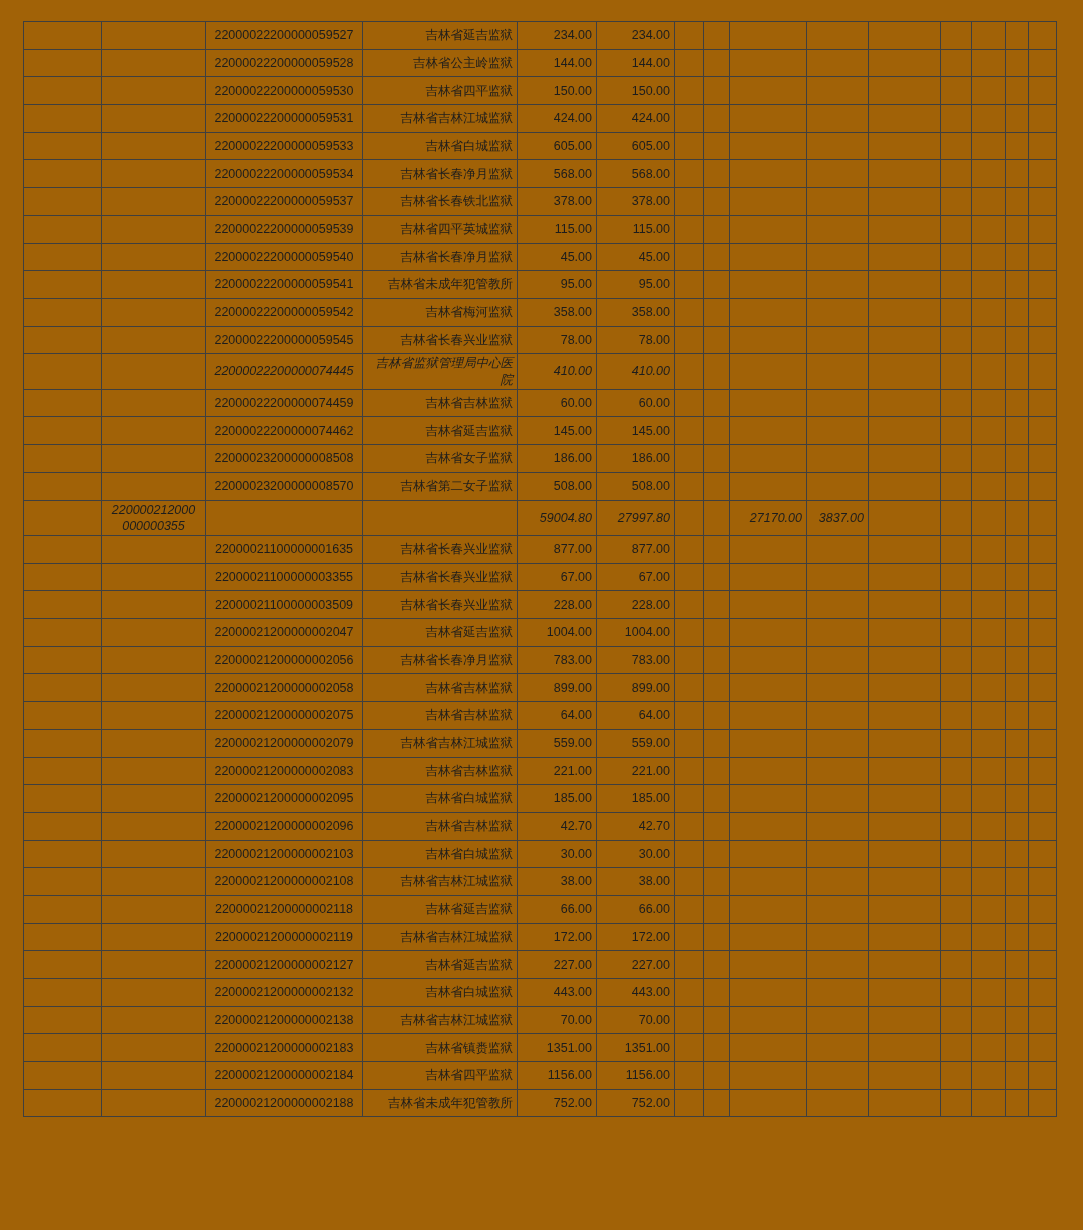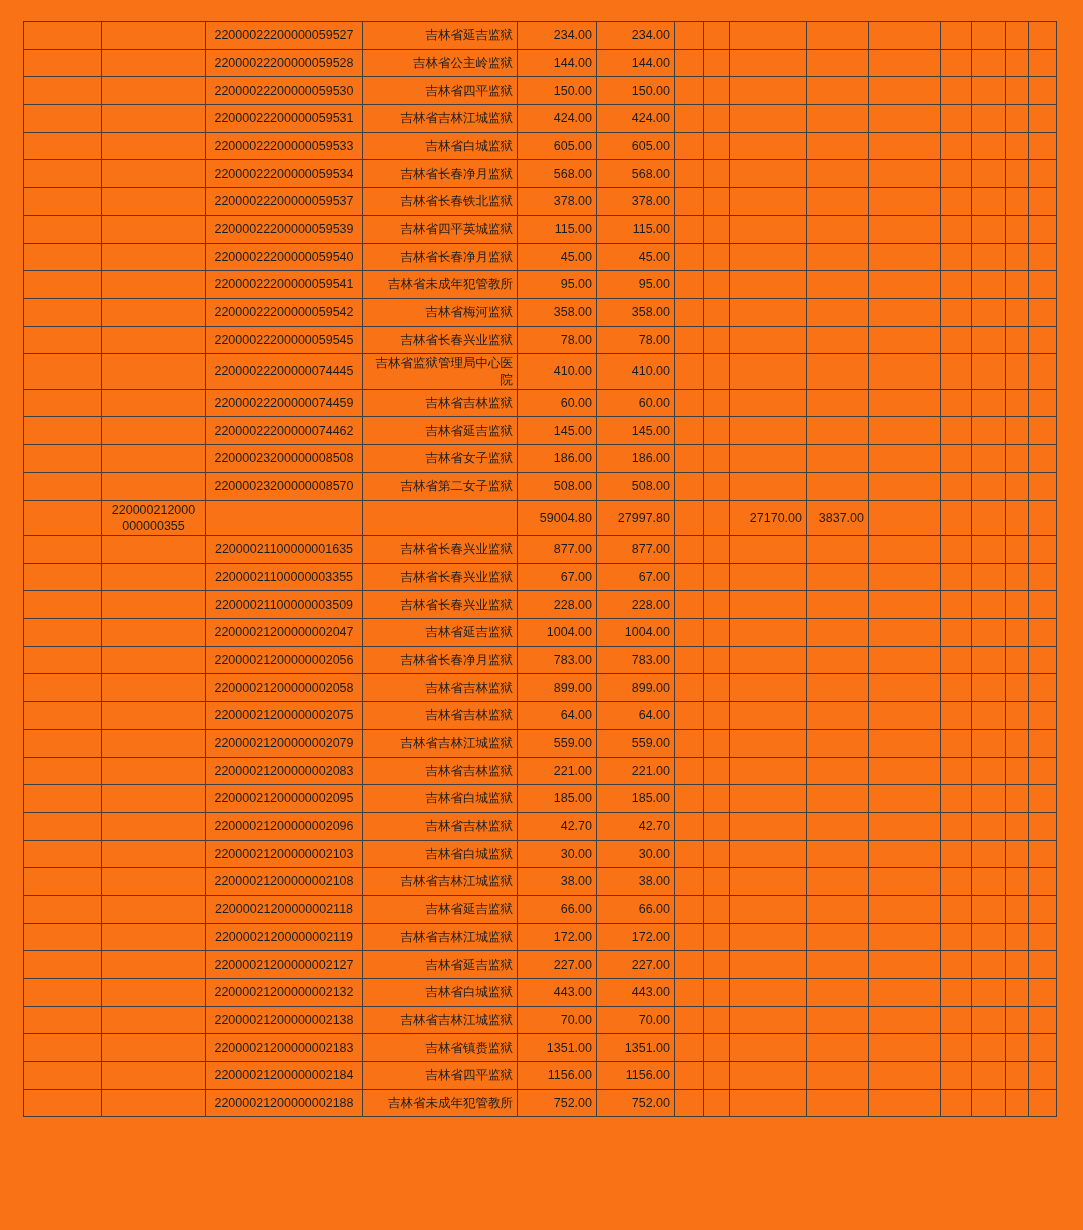--- a/index.html
+++ b/index.html
@@ -3,38 +3,38 @@
 <meta charset="utf-8">
 <style>
   * { margin: 0; padding: 0; box-sizing: border-box; }
   html, body { background: #ffffff; }
   body {
     width: 1083px; height: 1230px;
     font-family: "Liberation Sans", "DejaVu Sans", sans-serif;
     position: relative;
     overflow: hidden;
   }
-  .page { position: relative; width: 1083px; height: 1230px; background: #f97316; }
+  .page { position: relative; width: 1083px; height: 1230px; background: #a16207; }
   table.budget-table {
     position: absolute; left: 23px; top: 21px;
     width: 1033px;
     border-collapse: collapse;
     table-layout: fixed;
   }
   table.budget-table td {
     border: 1px solid #3f3f3f;
     font-size: 12.5px;
     color: #1d1d1d;
     vertical-align: middle;
     line-height: 1.3;
     padding: 1px 4px;
     overflow: hidden;
   }
   table.budget-table tr { height: 27.7px; }
-  table.budget-table tr.tall { height: 35.5px; }
+  table.budget-table tr.tall { height: 35.5px; font-style: italic; }
   
   col.c1  { width: 78px; }
   col.c2  { width: 104px; }
   col.c3  { width: 157px; }
   col.c4  { width: 155px; }
   col.c5  { width: 79px; }
   col.c6  { width: 78px; }
   col.c7  { width: 29px; }
   col.c8  { width: 26px; }
   col.c9  { width: 77px; }

